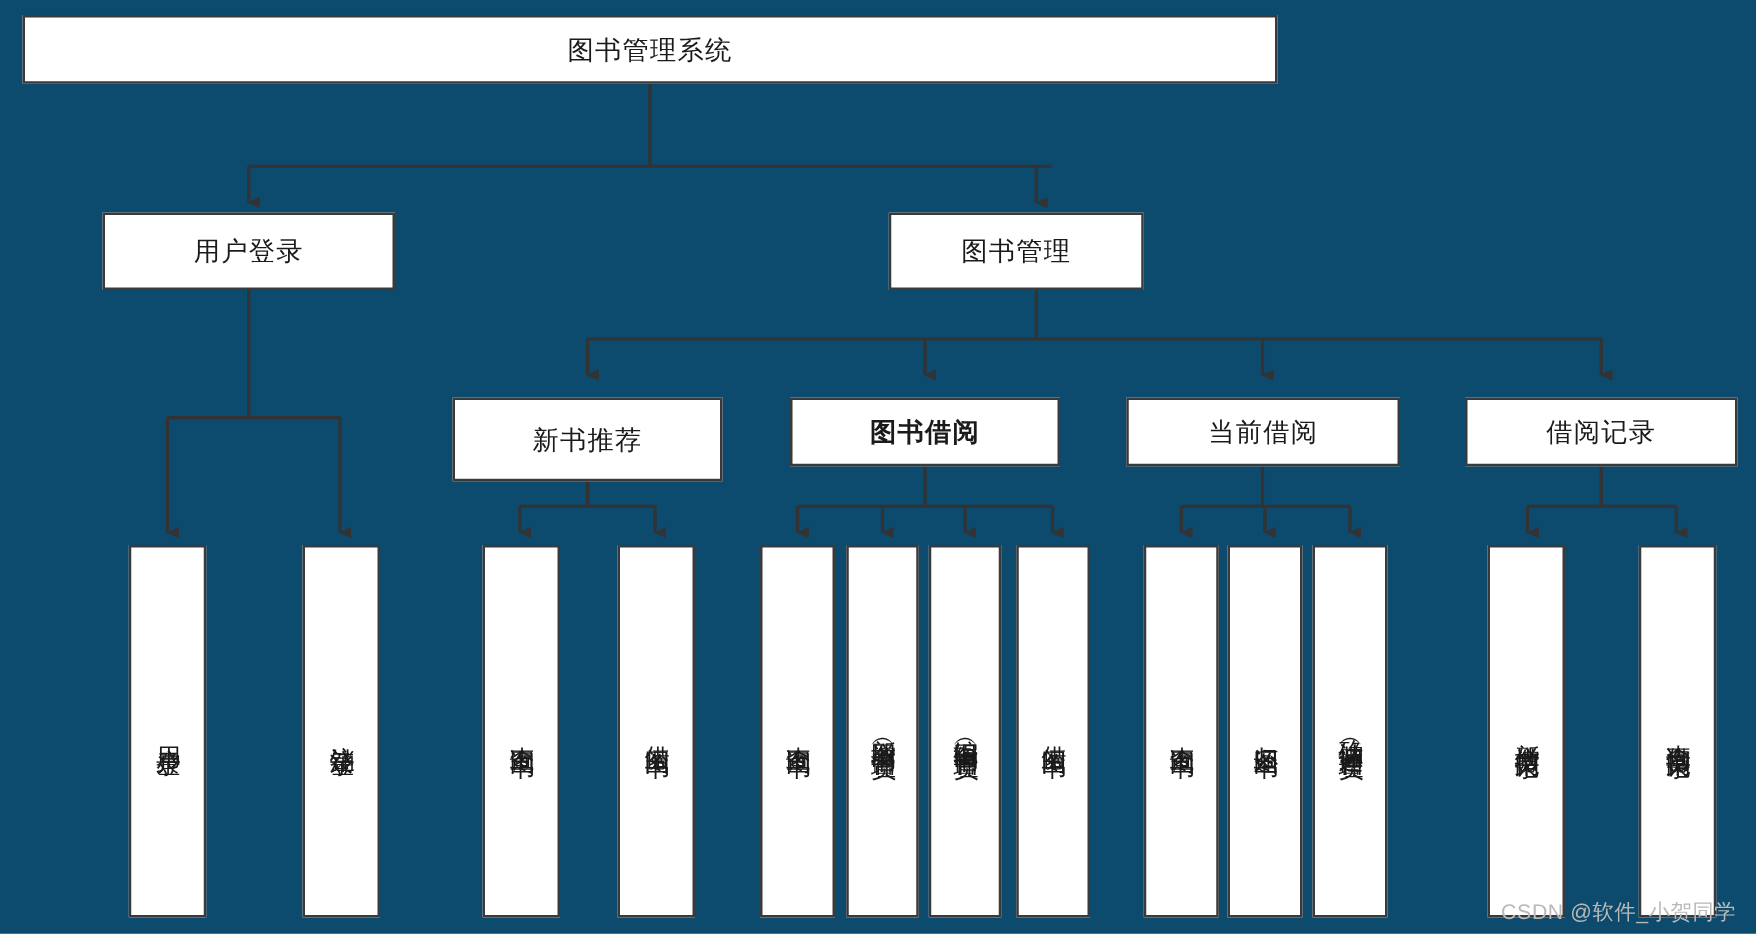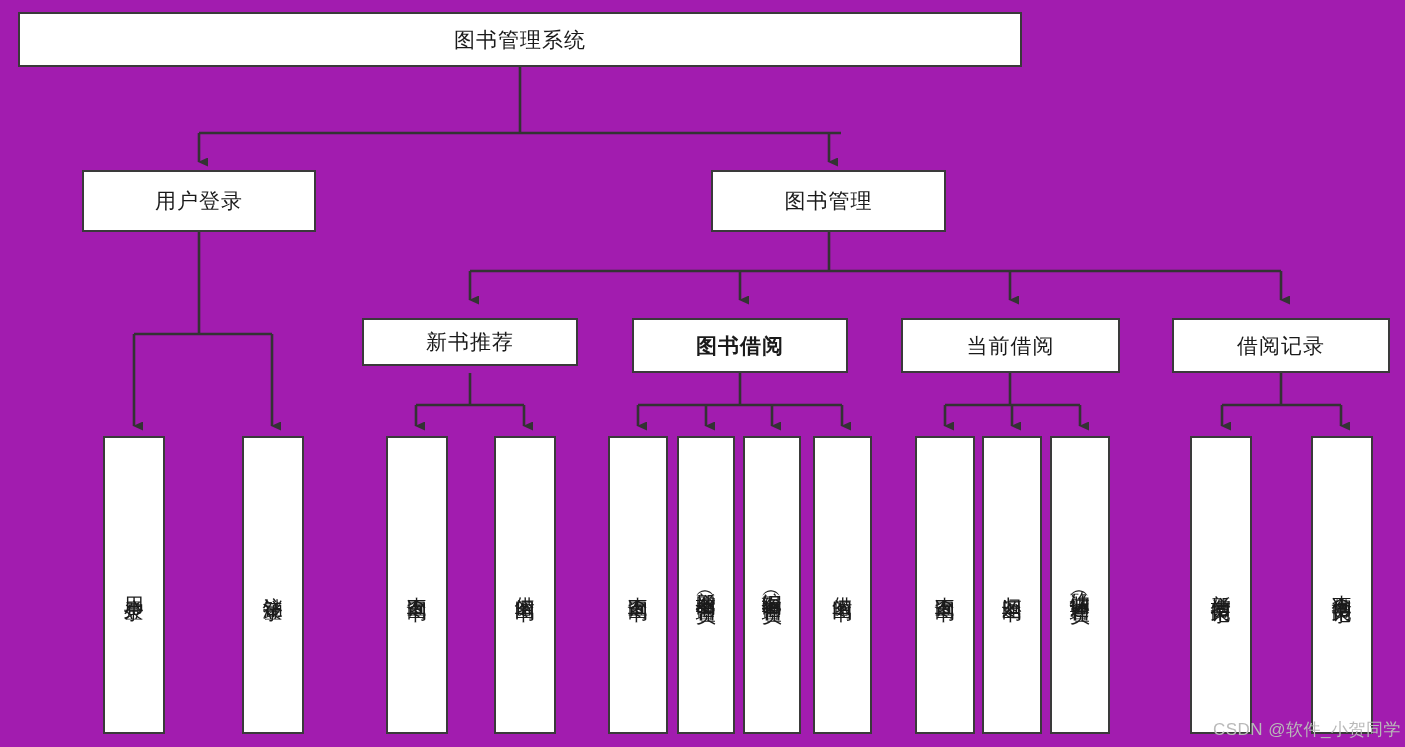--- a/index.html
+++ b/index.html
@@ -1,27 +1,27 @@
 <!DOCTYPE html>
 <html><head>
 <meta charset="utf-8">
 <style>
   html,body{margin:0;padding:0;background:#ffffff;}
   body{width:1405px;height:747px;overflow:hidden;
        font-family:"Liberation Sans","DejaVu Sans",sans-serif;}
-  #canvas{position:relative;width:1405px;height:747px;background:#a21caf;}
+  #canvas{position:relative;width:1405px;height:747px;background:#0c4a6e;}
   svg.links{position:absolute;left:0;top:0;width:1405px;height:747px;}
   .node{position:absolute;box-sizing:border-box;background:#ffffff;
         border:2.5px solid #3a3a3a;display:flex;align-items:center;
         justify-content:center;color:#1a1a1a;}
   .node.h{font-size:21px;letter-spacing:1px;}
   .node.v{writing-mode:vertical-rl;text-orientation:upright;
           font-size:20px;line-height:1.12;letter-spacing:2px;
           padding:6px 0;text-align:center;}
-  .watermark{position:absolute;right:4px;bottom:6px;font-size:17px;
+  .watermark{position:absolute;right:16px;bottom:6px;font-size:17px;
              color:#b9b9b9;letter-spacing:.5px;white-space:nowrap;}
 </style>
 </head>
 <body>
 
 <div id="canvas">
 
   <svg class="links" viewBox="0 0 1405 747" xmlns="http://www.w3.org/2000/svg">
     <defs>
       <marker id="arw" markerWidth="9" markerHeight="10" refX="4.5" refY="9" orient="auto" markerUnits="userSpaceOnUse">
@@ -69,23 +69,23 @@
       <path d="M1281,373 L1281,405"></path>
       <path d="M1222,405 L1341,405"></path>
       <path d="M1222,405 L1222,426" marker-end="url(#arw)"></path>
       <path d="M1341,405 L1341,426" marker-end="url(#arw)"></path>
     </g>
   </svg>
 
   <div class="node h" style="left:18px;top:12px;width:1004px;height:55px;">图书管理系统</div>
 
   <div class="node h" style="left:82px;top:170px;width:234px;height:62px;">用户登录</div>
-  <div class="node h" style="left:711px;top:170px;width:235px;height:62px;">图书管理</div>
+  <div class="node h" style="left:711px;top:170px;width:204px;height:62px;">图书管理</div>
 
-  <div class="node h" style="left:362px;top:318px;width:216px;height:48px;">新书推荐</div>
+  <div class="node h" style="left:362px;top:318px;width:216px;height:67px;">新书推荐</div>
   <div class="node h" style="left:632px;top:318px;width:216px;height:55px;font-weight:bold;">图书借阅</div>
   <div class="node h" style="left:1172px;top:318px;width:218px;height:55px;">借阅记录</div>
   <div class="node h" style="left:901px;top:318px;width:219px;height:55px;">当前借阅</div>
 
   <div class="node v" style="left:103px;top:436px;width:62px;height:298px;">用户登录</div>
   <div class="node v" style="left:242px;top:436px;width:62px;height:298px;">注销登录</div>
 
   <div class="node v" style="left:386px;top:436px;width:62px;height:298px;">查询图书</div>
   <div class="node v" style="left:494px;top:436px;width:62px;height:298px;">借阅图书</div>
 

